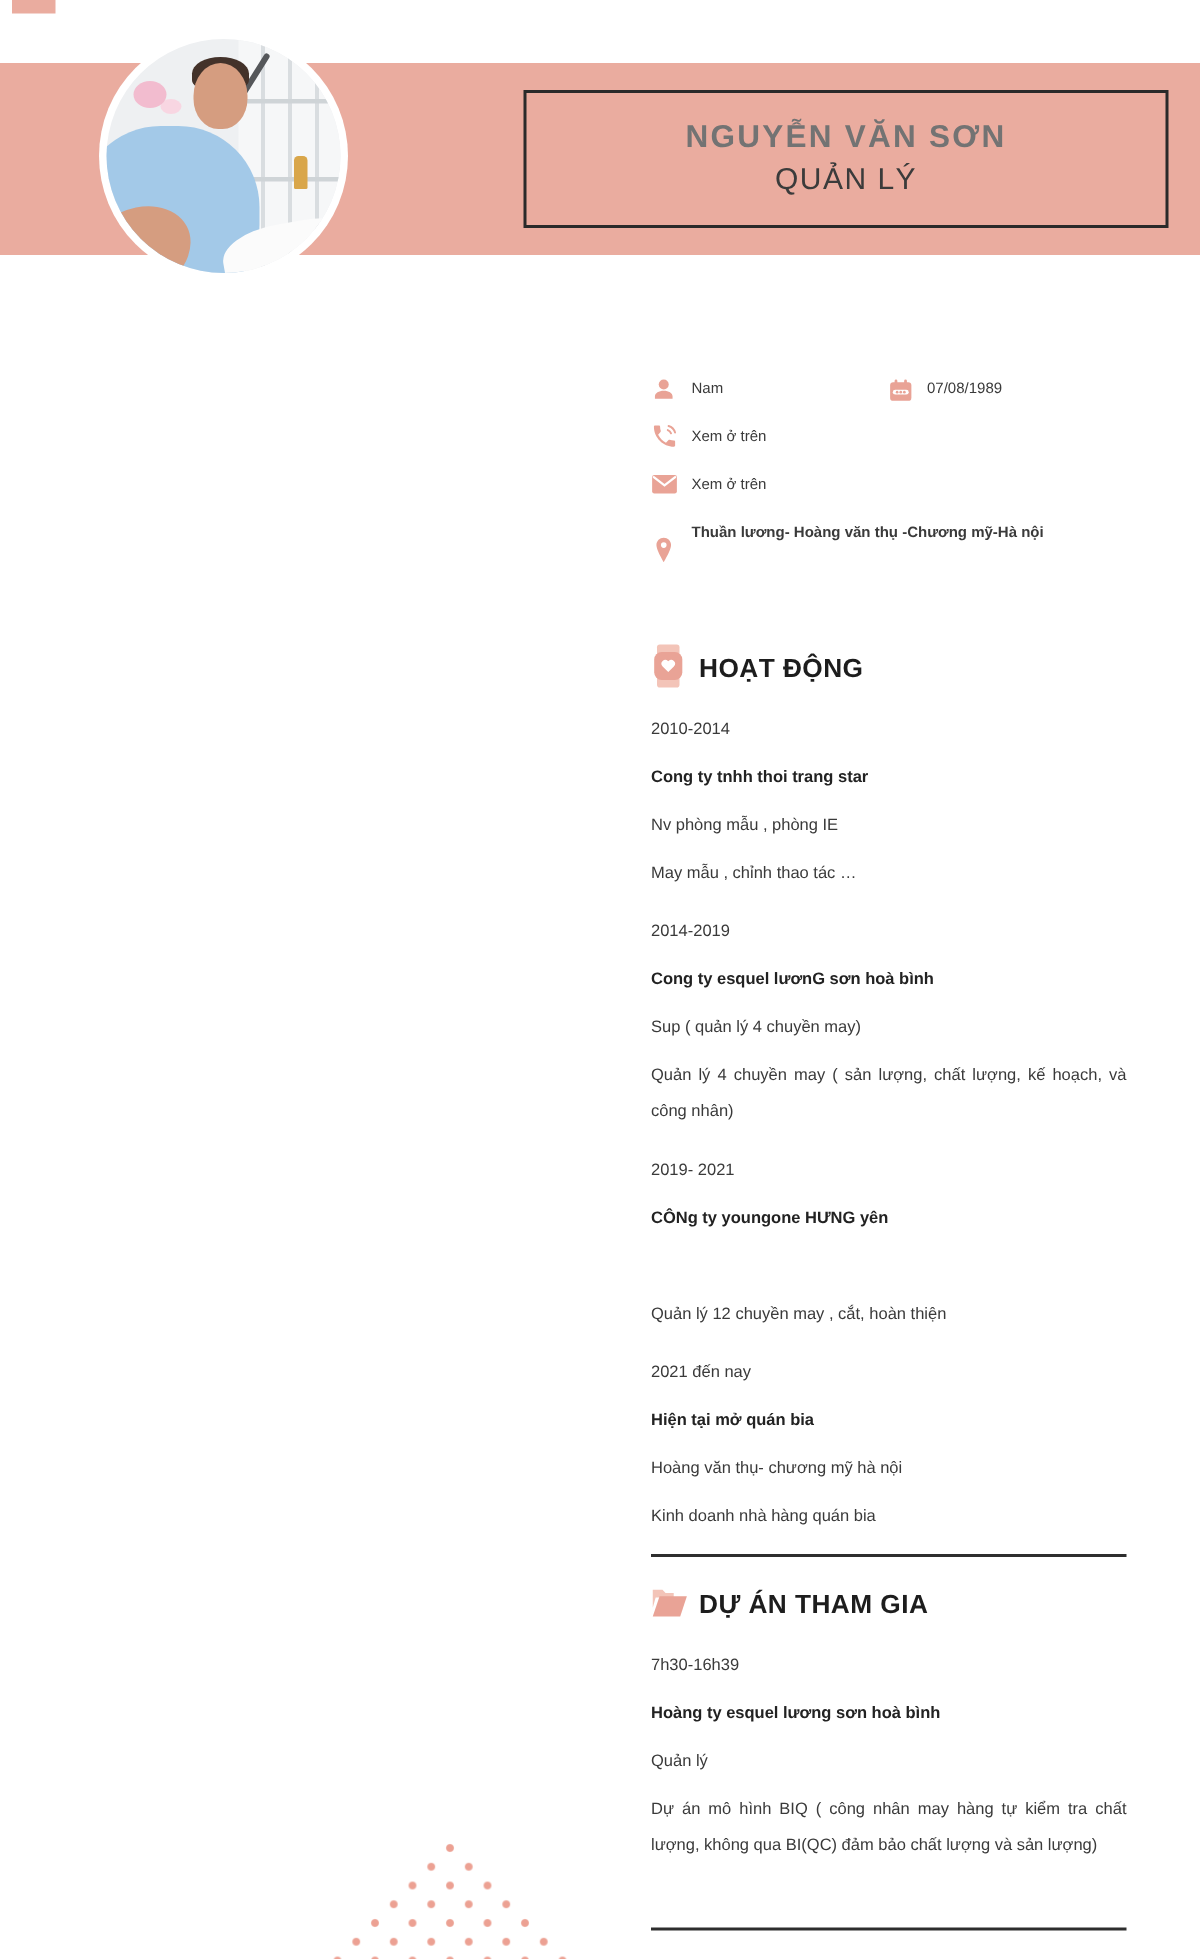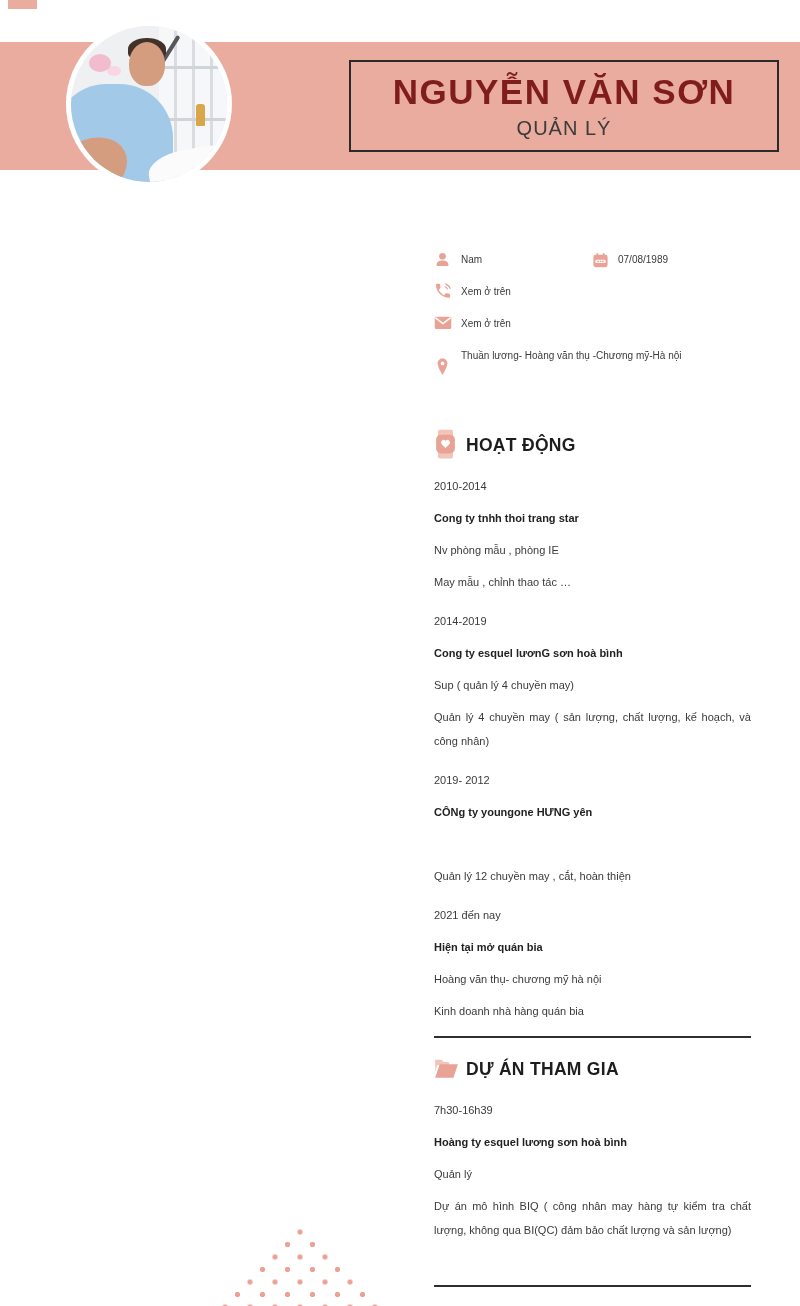--- a/index.html
+++ b/index.html
@@ -34,32 +34,32 @@
     background:#43322a; border-radius:50% 50% 30% 30%; }
   .ph-arm { position:absolute; left:-20px; bottom:-16px; width:78px; height:58px;
     background:#d59d80; border-radius:50%; transform:rotate(-28deg); }
   .ph-paper { position:absolute; right:-18px; bottom:-14px; width:96px; height:48px;
     background:#fbfbfb; border-radius:40%; transform:rotate(-10deg); }
 
   
   .name-box { position:absolute; left:349px; top:60px; width:430px; height:92px;
     border:2px solid #2a2a2a; display:flex; flex-direction:column; align-items:center;
     justify-content:center; gap:5px; }
-  .name { font-size:35px; font-weight:bold; color:#7f1d1d; letter-spacing:1.5px; }
+  .name { font-size:21px; font-weight:bold; color:#737373; letter-spacing:1.5px; }
   .role { font-size:20px; color:#3b3b3b; letter-spacing:1px; }
 
   
   .content { position:absolute; left:434px; top:0; width:317px; height:1306px; }
   .t { position:absolute; left:0; width:317px; height:20px; line-height:20px;
     font-size:11px; color:#3a3a3a; white-space:nowrap; }
   .b { font-weight:bold; color:#222222; }
   .para { height:auto; line-height:24px; text-align:justify; white-space:normal; }
   .ico { position:absolute; }
   .itx { position:absolute; font-size:10px; line-height:20px; color:#3a3a3a; white-space:nowrap; }
-  .addr { white-space:normal; width:292px; line-height:24px; }
+  .addr { white-space:normal; width:292px; line-height:24px;font-weight:bold; }
   .sec-title { position:absolute; left:32px; height:30px; line-height:30px;
     font-size:17.5px; font-weight:bold; color:#1d1d1d; letter-spacing:0.3px; white-space:nowrap; }
   .divider { position:absolute; left:0; width:317px; height:0; border-top:2px solid #2e2e2e; }
 
   
   .dots { position:absolute; left:211px; top:1218px; width:178px; height:88px;
     background-image:
       radial-gradient(circle,#eca193 2.2px,rgba(0,0,0,0) 3px),
       radial-gradient(circle,#eca193 2.2px,rgba(0,0,0,0) 3px);
     background-size:25px 25px,25px 25px;
@@ -142,21 +142,21 @@
   <div class="t" style="top:476px">2010-2014</div>
   <div class="t b" style="top:508px">Cong ty tnhh thoi trang star</div>
   <div class="t" style="top:540px">Nv phòng mẫu , phòng IE</div>
   <div class="t" style="top:572px">May mẫu , chỉnh thao tác …</div>
 
   <div class="t" style="top:611px">2014-2019</div>
   <div class="t b" style="top:643px">Cong ty esquel lươnG sơn hoà bình</div>
   <div class="t" style="top:675px">Sup ( quản lý 4 chuyền may)</div>
   <div class="t para" style="top:705px">Quản lý 4 chuyền may ( sản lượng, chất lượng, kế hoạch, và công nhân)</div>
 
-  <div class="t" style="top:770px">2019- 2012</div>
+  <div class="t" style="top:770px">2019- 2021</div>
   <div class="t b" style="top:802px">CÔNg ty youngone HƯNG yên</div>
   <div class="t" style="top:866px">Quản lý 12 chuyền may , cắt, hoàn thiện</div>
 
   <div class="t" style="top:905px">2021 đến nay</div>
   <div class="t b" style="top:937px">Hiện tại mở quán bia</div>
   <div class="t" style="top:969px">Hoàng văn thụ- chương mỹ hà nội</div>
   <div class="t" style="top:1001px">Kinh doanh nhà hàng quán bia</div>
 
   <div class="divider" style="top:1036px"></div>
 

